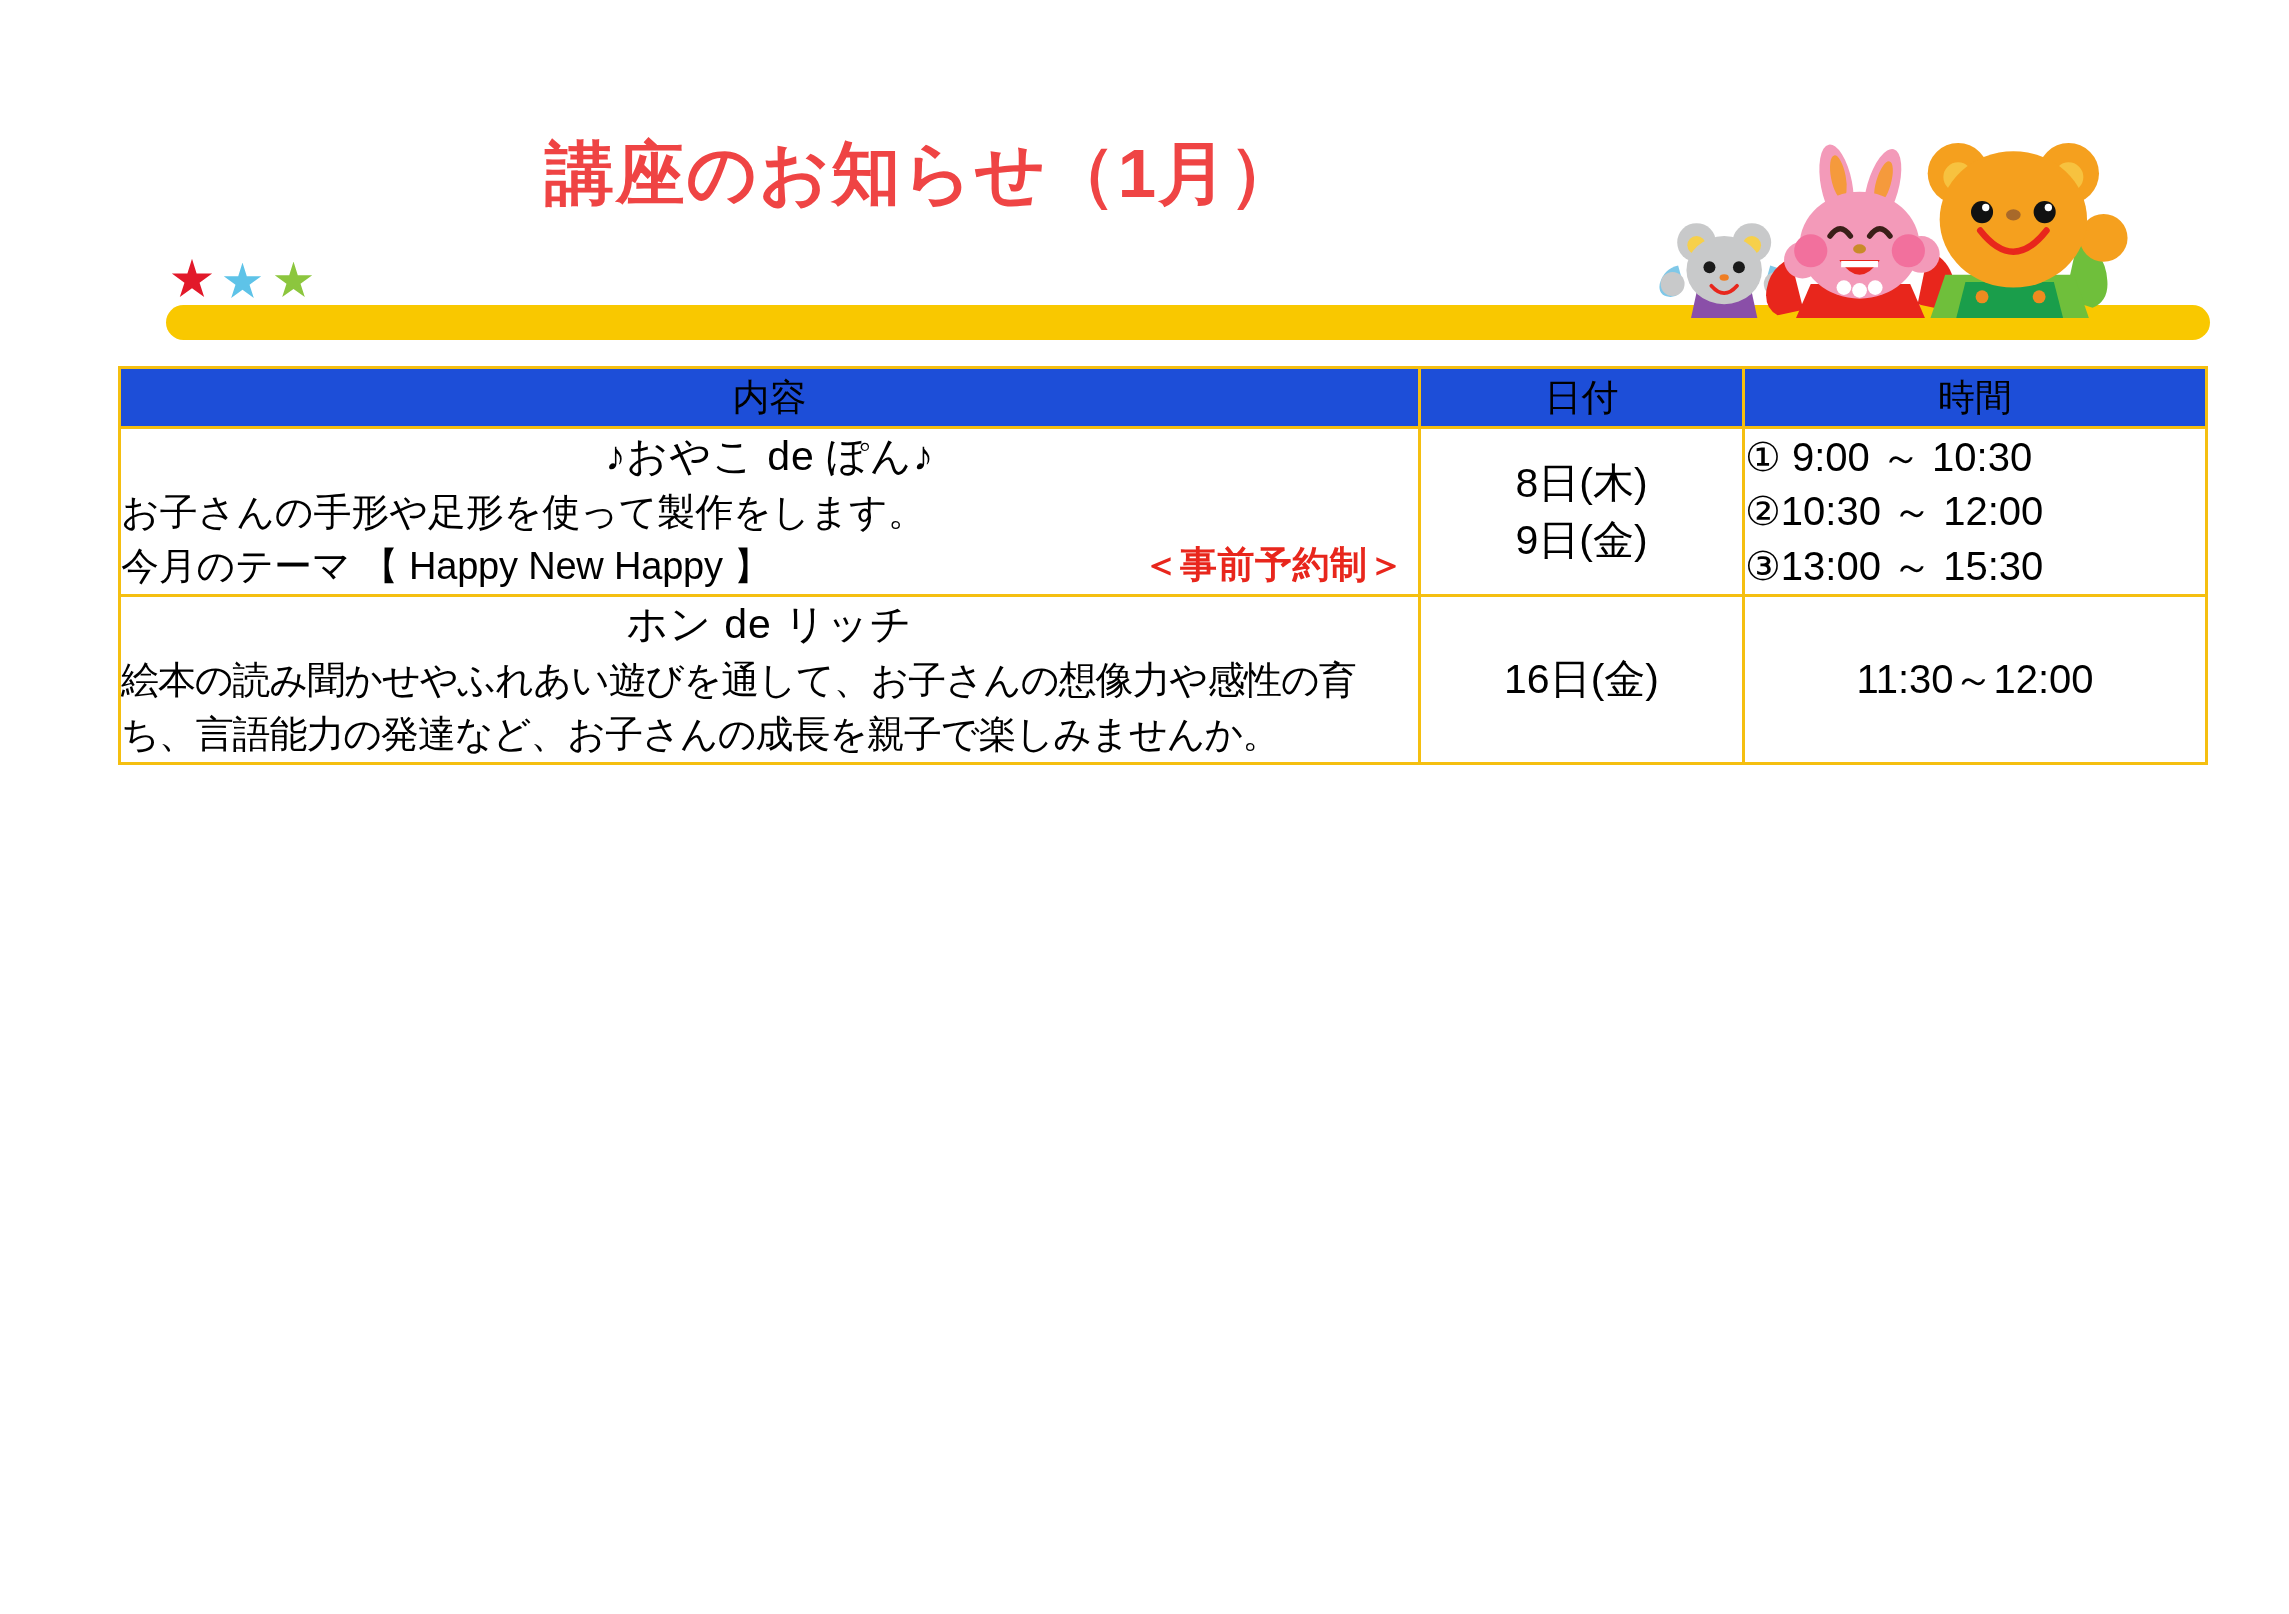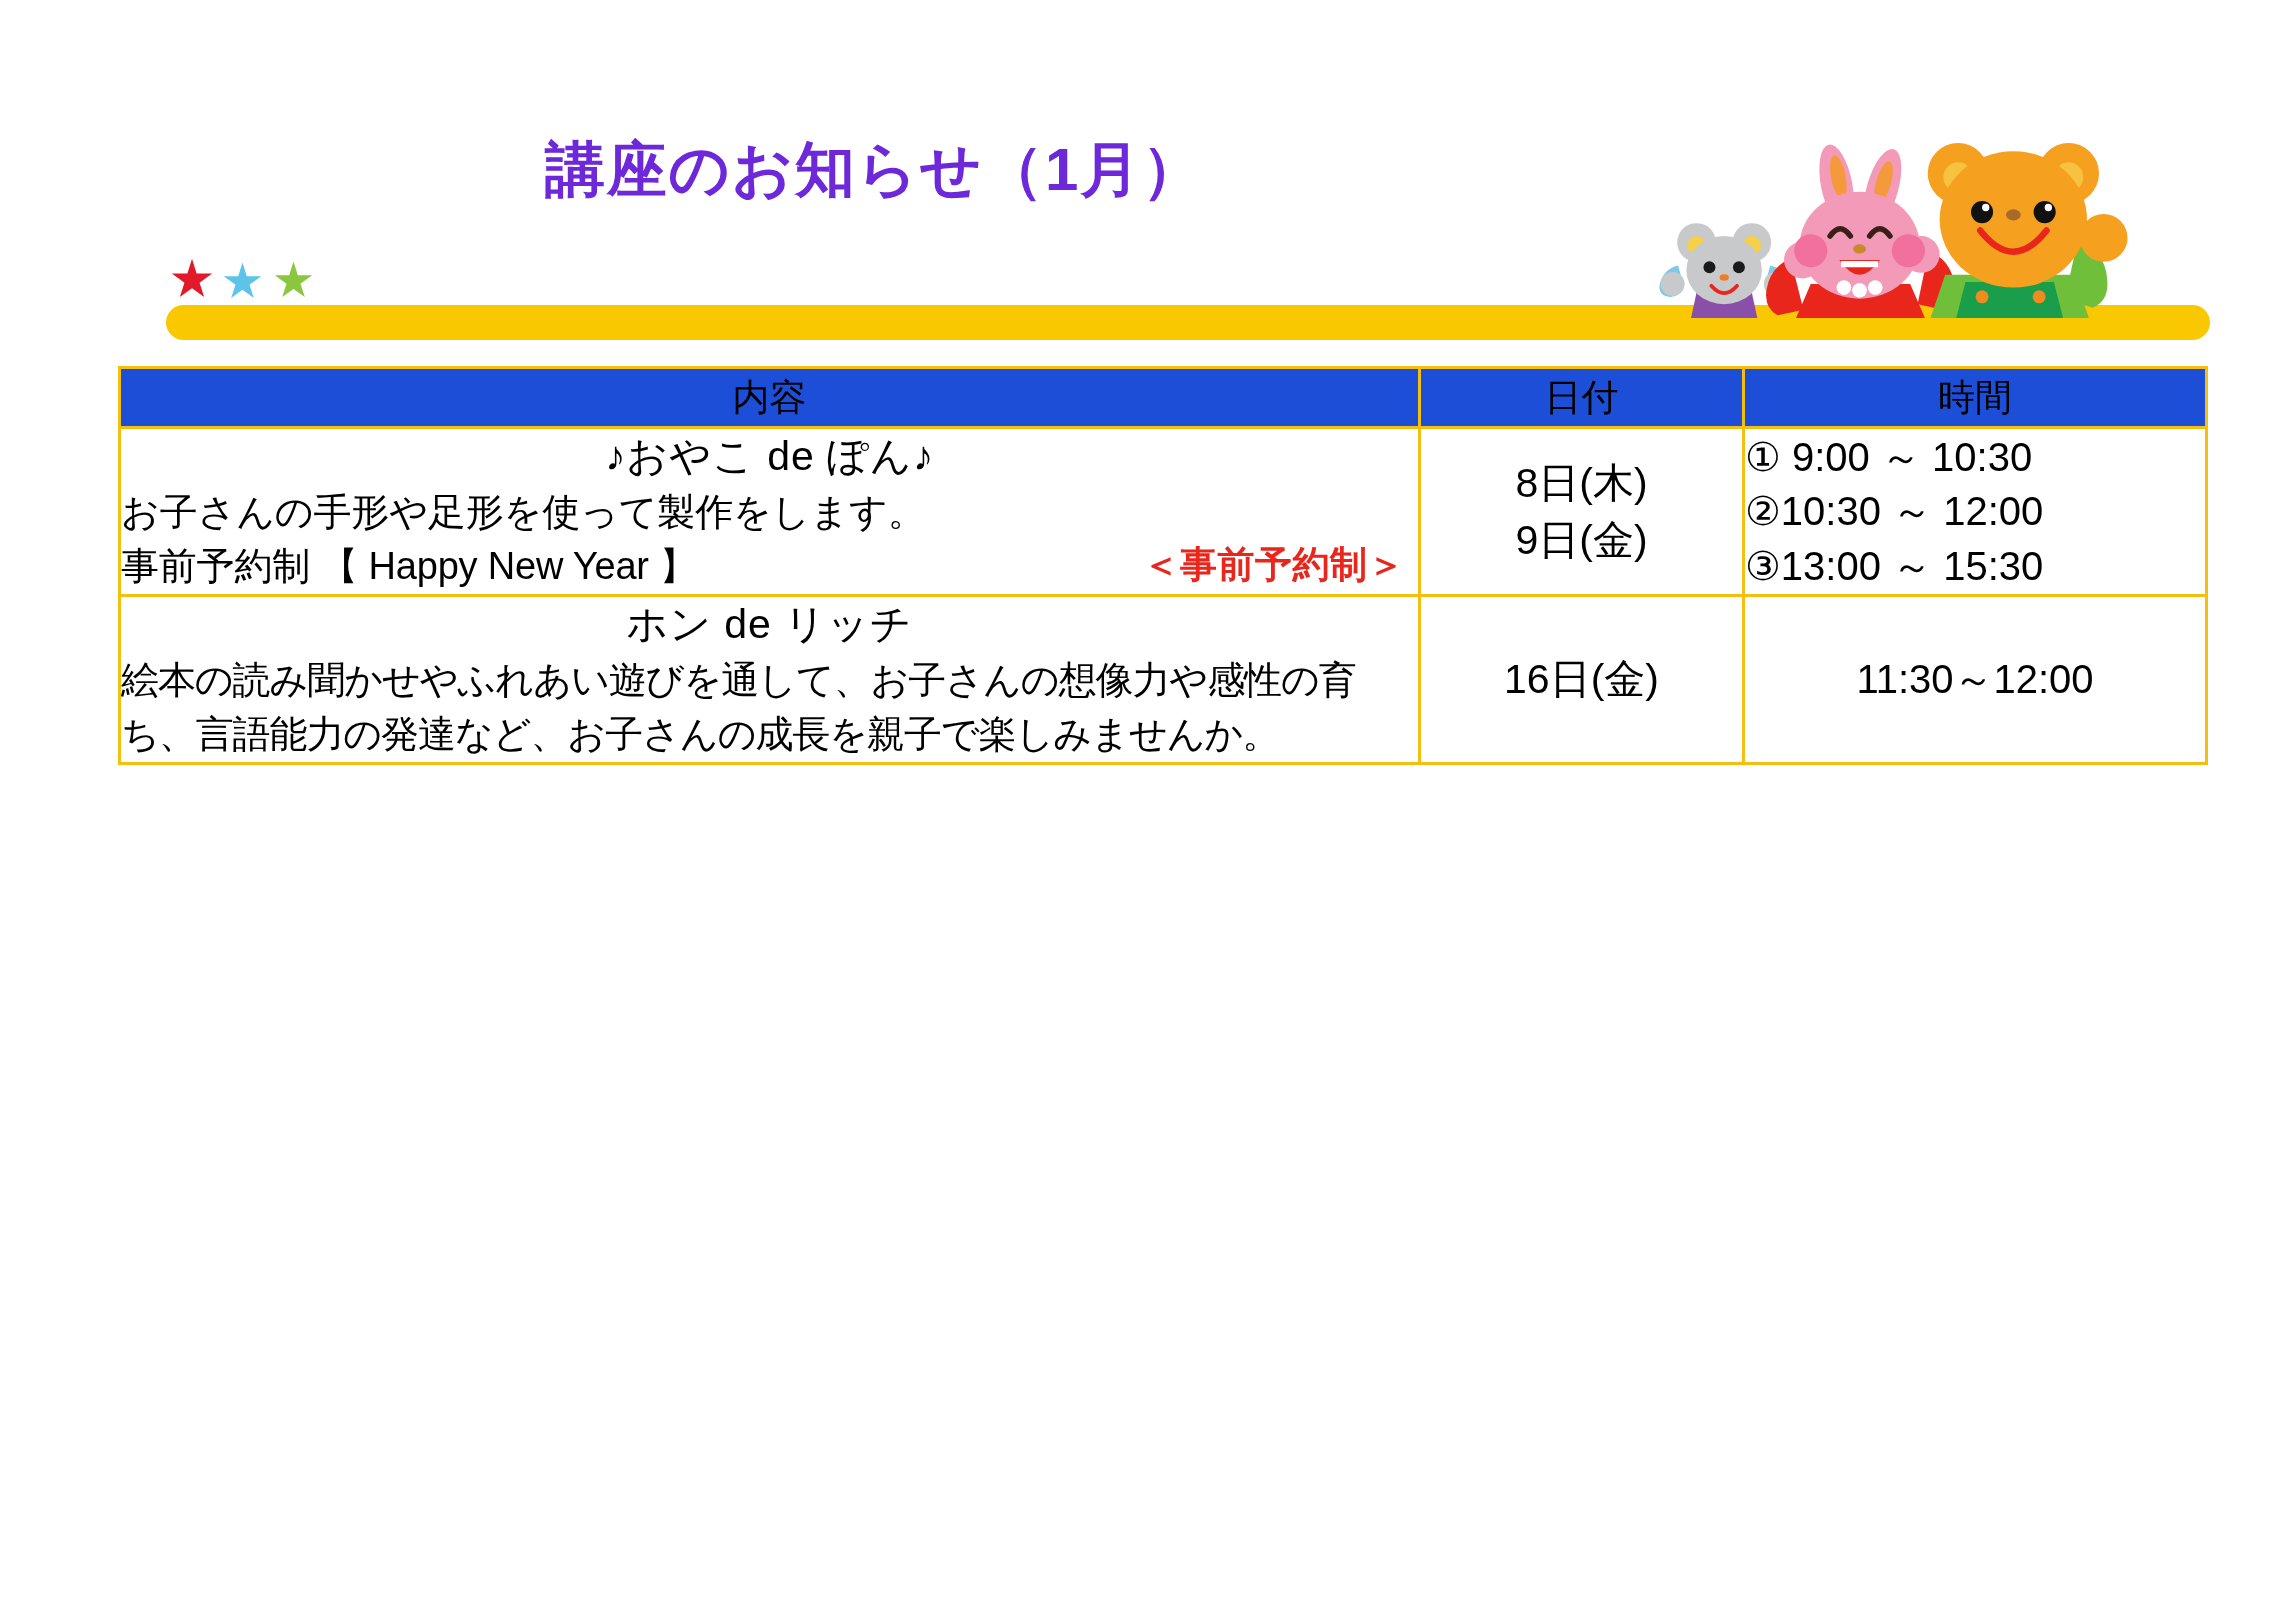--- a/index.html
+++ b/index.html
@@ -21,26 +21,26 @@
     position: absolute;
     left: 0; top: 0;
     width: 2290px;
     height: 341px;
   }
 
   #page-title {
     position: absolute;
     left: 545px;
     top: 138px;
-    font-size: 60px;
+    font-size: 69px;
     font-weight: 700;
     letter-spacing: 1.8px;
     line-height: 1.05;
     white-space: nowrap;
-    color: #6d28d9;
+    color: #ef4444;
     text-align: center;
   }
 
   
   #star-cluster {
     position: absolute;
     left: 171px;
     top: 257px;
     width: 157px;
     height: 44px;
@@ -272,21 +272,21 @@
       <th>時間</th>
     </tr>
   </thead>
   <tbody>
 
     <tr class="row1">
       <td class="cell-content">
         <span class="course-title">♪おやこ de ぽん♪</span>
         <span class="course-desc">お子さんの手形や足形を使って製作をします。</span>
         <span class="reservation-inline">＜事前予約制＞</span>
-        <span class="course-desc">事前予約制 【 Happy New Year 】</span>
+        <span class="course-desc">今月のテーマ 【 Happy New Happy 】</span>
       </td>
       <td class="cell-date">8日(木)
 9日(金)</td>
       <td class="cell-time multi">①  9:00 ～ 10:30
 ②10:30 ～ 12:00
 ③13:00 ～ 15:30</td>
     </tr>
 
     <tr class="row2">
       <td class="cell-content">

